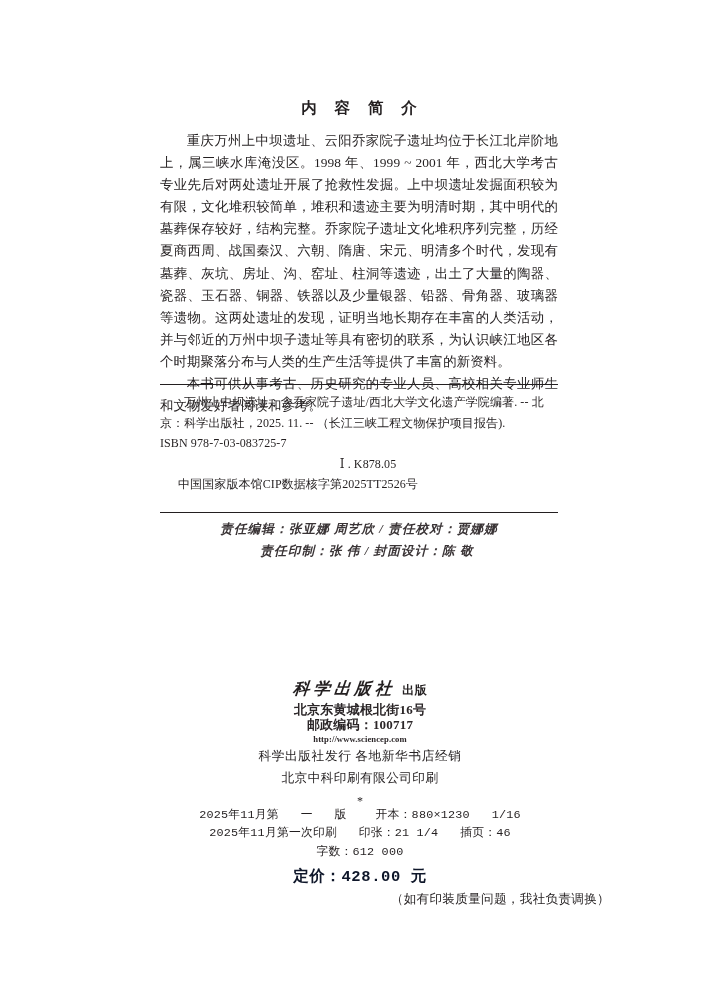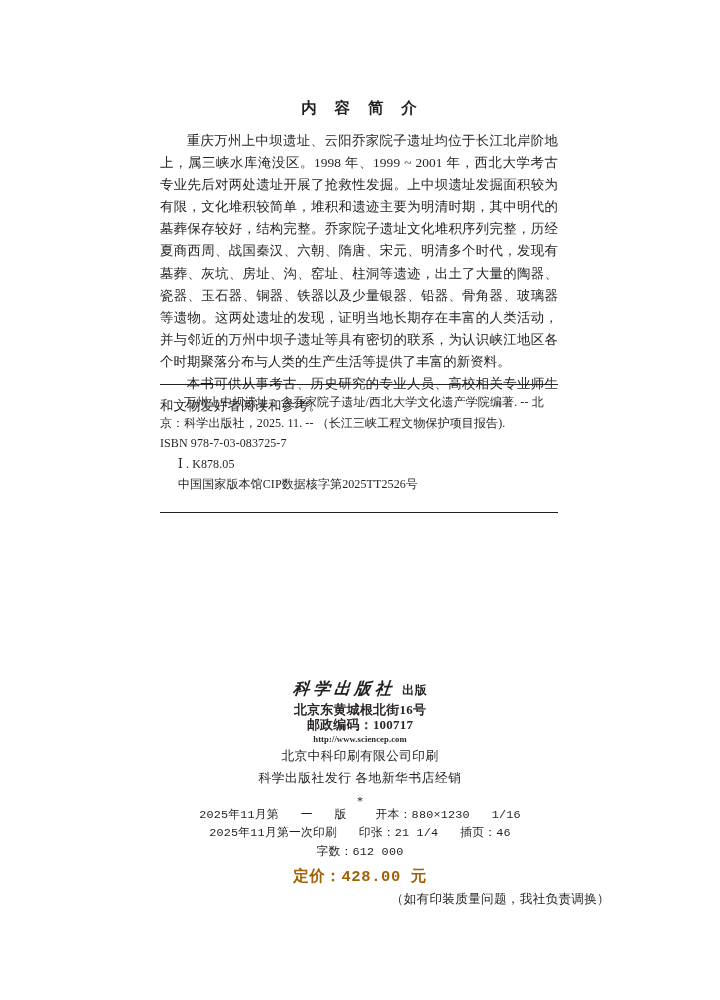--- a/index.html
+++ b/index.html
@@ -76,21 +76,21 @@
     padding-left: 18px;
     letter-spacing: 0.4px;
   }
   .cip-line {
     font-size: 12px;
     line-height: 20.6px;
     margin: 0;
     letter-spacing: 0.1px;
   }
   .cip-indent-1 { text-indent: 2em; }
-  .cip-indent-2 { padding-left: 18px; }
+  .cip-indent-2 { padding-left: 18px; text-align: center; }
   .cip-indent-3 { padding-left: 18px; }
 
   
   .credits {
     position: absolute;
     left: 160px;
     top: 518px;
     width: 398px;
     text-align: center;
     font-family: "Liberation Serif", "DejaVu Serif", serif;
@@ -183,21 +183,21 @@
     line-height: 18.4px;
     letter-spacing: 0.2px;
     color: #231f20;
     white-space: pre;
   }
   .price-line {
     font-size: 15.5px;
     font-weight: bold;
     line-height: 26px;
     letter-spacing: 0.6px;
-    color: #a16207;
+    color: #0f172a;
     margin-top: 3px;
   }
   .note-line {
     font-size: 12.6px;
     line-height: 21px;
     letter-spacing: 0.3px;
     color: #231f20;
     text-align: right;
   }
 </style>
@@ -215,34 +215,38 @@
   <div class="rule rule-top"></div>
   <div class="rule rule-bottom"></div>
 
   <div class="cip-block">
     <p class="cip-line cip-indent-1">万州上中坝遗址：含乔家院子遗址/西北大学文化遗产学院编著. -- 北京：科学出版社，2025. 11. -- （长江三峡工程文物保护项目报告).</p>
     <p class="cip-line">ISBN 978-7-03-083725-7</p>
     <p class="cip-line cip-indent-2">Ⅰ . K878.05</p>
     <p class="cip-line cip-indent-3">中国国家版本馆CIP数据核字第2025TT2526号</p>
   </div>
 
+  <div class="credits">
+    <div class="credit-line">责任编辑：张亚娜  周艺欣 / 责任校对：贾娜娜</div>
+    <div class="credit-line second">责任印制：张  伟 / 封面设计：陈  敬</div>
+  </div>
 
   <div class="colophon">
     <div class="pub-logo-line">
       <span class="pub-logo">科学出版社</span>
       <span class="pub-verb">出版</span>
     </div>
     <div class="pub-addr">北京东黄城根北街16号</div>
     <div class="pub-addr">邮政编码：100717</div>
     <div class="pub-url">http://www.sciencep.com</div>
   </div>
 
   <div class="print-block">
+    <div class="print-line wide">科学出版社发行  各地新华书店经销</div>
     <div class="print-line">北京中科印刷有限公司印刷</div>
-    <div class="print-line wide">科学出版社发行  各地新华书店经销</div>
     <div class="star">*</div>
   </div>
 
   <div class="spec-block">
     <div class="spec-line">2025年11月第   一   版    开本：880×1230   1/16</div>
     <div class="spec-line">2025年11月第一次印刷   印张：21 1/4   插页：46</div>
     <div class="spec-line">字数：612 000</div>
     <div class="price-line">定价：428.00 元</div>
     <div class="note-line">（如有印装质量问题，我社负责调换）</div>
   </div>

